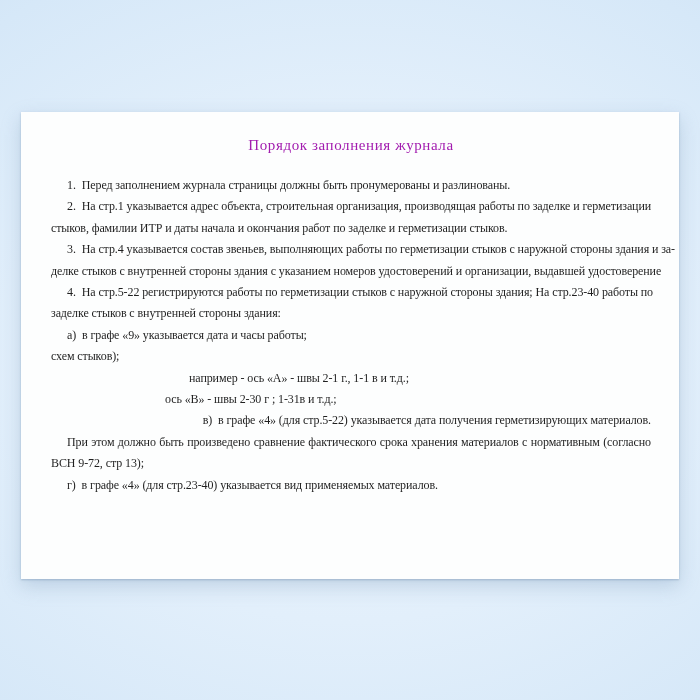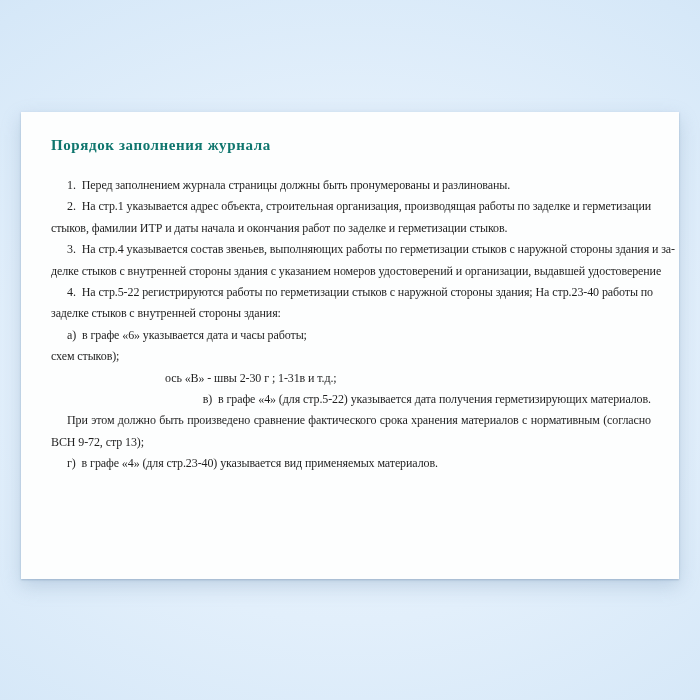--- a/index.html
+++ b/index.html
@@ -17,24 +17,24 @@
     position:absolute;left:21px;top:112px;width:658px;height:467px;
     background:#fdfefe;
     box-shadow:0 1px 2px rgba(115,145,175,.50), 0 7px 18px rgba(115,145,180,.32);
   }
   .content{
     position:absolute;left:30px;right:28px;top:0;
     color:#1f1f1f;
   }
   .title{
     margin:23px 0 0 0;
-    text-align:left;
-    font-size:15px;font-weight:bold;letter-spacing:.6px;
+    text-align:center;
+    font-size:15px;font-weight:normal;letter-spacing:.6px;
     line-height:21px;
-    color:#0f766e;
+    color:#a21caf;
   }
   .lines{margin-top:19px;}
   .line{
     font-size:12px;
     line-height:21.4px;
     letter-spacing:-0.1px;
     white-space:nowrap;
     color:#1f1f1f;
   }
   .line.j{
@@ -50,22 +50,23 @@
     <div class="content">
       <h1 class="title">Порядок заполнения журнала</h1>
       <div class="lines">
         <div class="line" style="padding-left: 16px;">1. Перед заполнением журнала страницы должны быть пронумерованы и разлинованы.</div>
         <div class="line j" style="padding-left: 16px;">2. На стр.1 указывается адрес объекта, строительная организация, производящая работы по заделке и герметизации</div>
         <div class="line" style="padding-left: 0px;">стыков, фамилии ИТР и даты начала и окончания работ по заделке и герметизации стыков.</div>
         <div class="line j" style="padding-left: 16px;">3. На стр.4 указывается состав звеньев, выполняющих работы по герметизации стыков с наружной стороны здания и за-</div>
         <div class="line j" style="padding-left: 0px;">делке стыков с внутренней стороны здания с указанием номеров удостоверений и организации, выдавшей удостоверение</div>
         <div class="line j" style="padding-left: 16px;">4. На стр.5-22 регистрируются работы по герметизации стыков с наружной стороны здания; На стр.23-40 работы по</div>
         <div class="line" style="padding-left: 0px;">заделке стыков с внутренней стороны здания:</div>
-        <div class="line" style="padding-left: 16px;">а) в графе «6» указывается дата и часы работы;</div>
+        <div class="line" style="padding-left: 16px;">а) в графе «9» указывается дата и часы работы;</div>
         <div class="line" style="padding-left: 0px;">схем стыков);</div>
+        <div class="line" style="padding-left: 138px;">например - ось «А» - швы 2-1 г., 1-1 в и т.д.;</div>
         <div class="line" style="padding-left: 114px;">ось «В» - швы 2-30 г ; 1-31в и т.д.;</div>
         <div class="line" style="padding-left: 16px; text-align: right;">в) в графе «4» (для стр.5-22) указывается дата получения герметизирующих материалов.</div>
         <div class="line j" style="padding-left: 16px;">При этом должно быть произведено сравнение фактического срока хранения материалов с нормативным (согласно</div>
         <div class="line" style="padding-left: 0px;">ВСН 9-72, стр 13);</div>
         <div class="line" style="padding-left: 16px;">г) в графе «4» (для стр.23-40) указывается вид применяемых материалов.</div>
       </div>
     </div>
   </div>
 </div>
 

